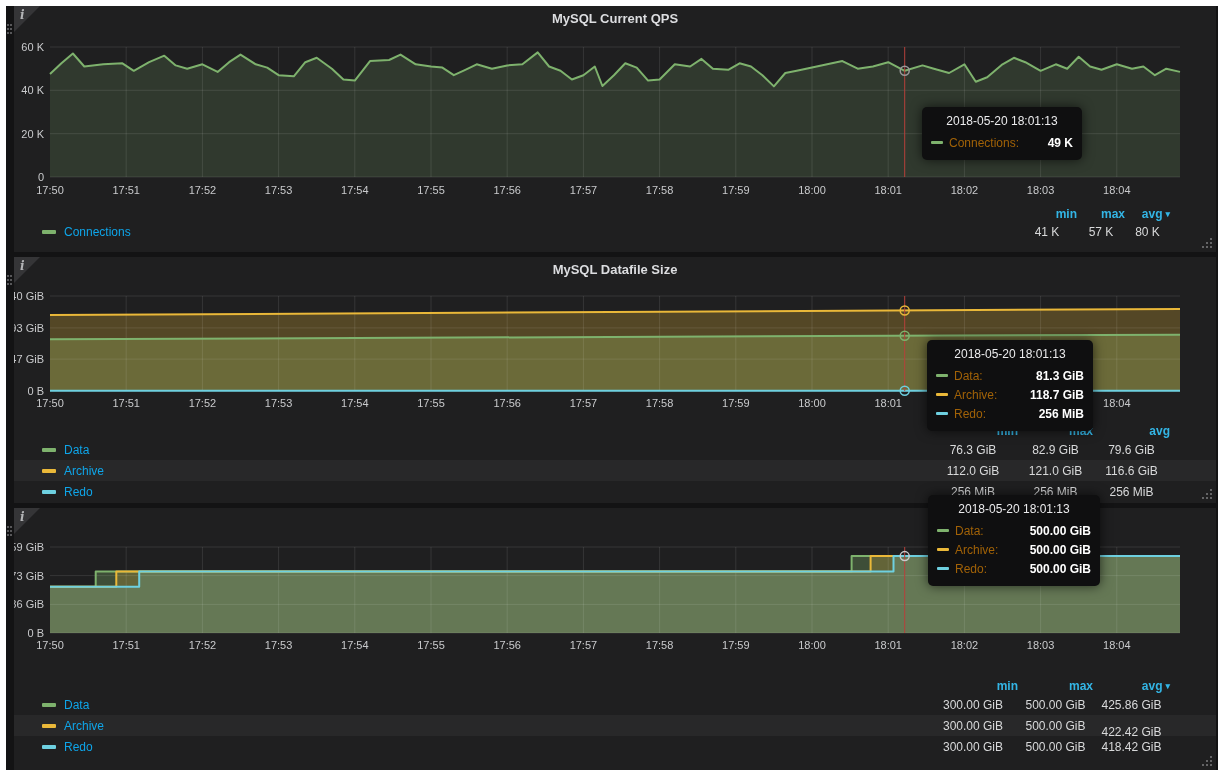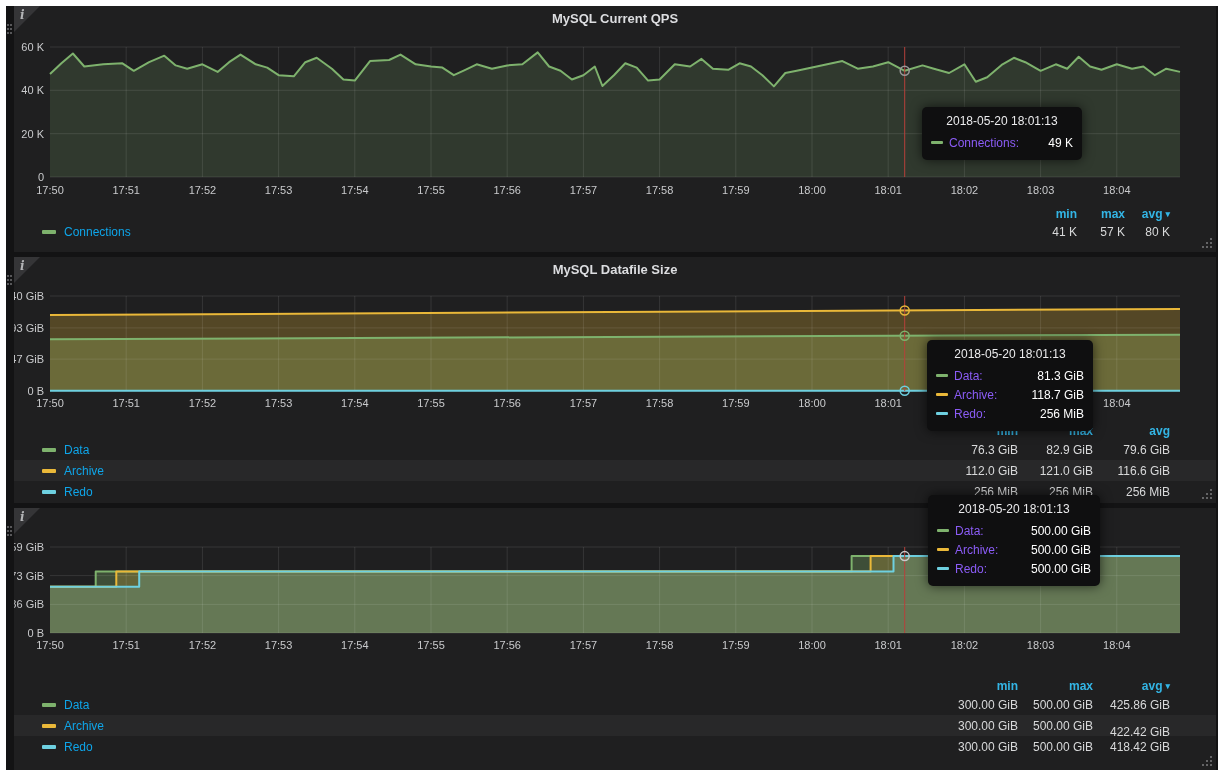--- a/index.html
+++ b/index.html
@@ -25,33 +25,33 @@
   .legend{position:absolute;left:0;right:0;font-size:12px;color:#d8d9da;z-index:4}
   .leg-head{display:flex;align-items:center;height:16px;color:#33b5e5;font-weight:bold;padding:0 46px 0 28px}
   .leg-head .sp{flex:1}
   .hcell{text-align:right;cursor:pointer}
   .caret{display:inline-block;margin-left:3px;font-size:9px;vertical-align:1px}
   .leg-row{display:flex;align-items:center;padding:0 46px 0 28px}
   .leg-row.stripe{background:rgba(255,255,255,0.045)}
   .swatch{width:14px;height:4px;border-radius:1px;margin-right:8px;flex:none}
   .leg-label{cursor:pointer;color:#0ea5e9}
   .leg-row .sp{flex:1}
-  .vcell{text-align:right}
+  .vcell{text-align:center}
   
   .resize{position:absolute;right:3px;bottom:3px;width:11px;height:11px;cursor:nwse-resize;z-index:5}
   .resize::before{content:"";position:absolute;left:8px;top:0;width:2px;height:2px;background:#646466;
     box-shadow:-4px 4px 0 #646466,0 4px 0 #646466,-8px 8px 0 #646466,-4px 8px 0 #646466,0 8px 0 #646466}
   
   .tooltip{position:absolute;z-index:20;background:#0f0f10;border-radius:5px;padding:7px 9px 8px 9px;
     box-shadow:0 0 12px rgba(0,0,0,0.65);font-size:12px;color:#d0d1d3}
   .tt-title{text-align:center;font-weight:normal;color:#ebebed;margin-bottom:5px;white-space:nowrap}
   .tt-row{display:flex;align-items:center;height:19px;white-space:nowrap}
   .tt-dash{width:12px;height:3px;border-radius:1px;margin-right:6px;flex:none}
-  .tt-label{color:#8b5cf6}
-  .tt-val{margin-left:auto;padding-left:12px;font-weight:normal;color:#ffffff}
+  .tt-label{color:#a16207}
+  .tt-val{margin-left:auto;padding-left:12px;font-weight:bold;color:#ffffff}
 </style>
 </head>
 <body>
 
 <div class="dash">
 
   <div class="row row1">
     <div class="drag"></div>
     <section class="panel">
       <div class="corner">

